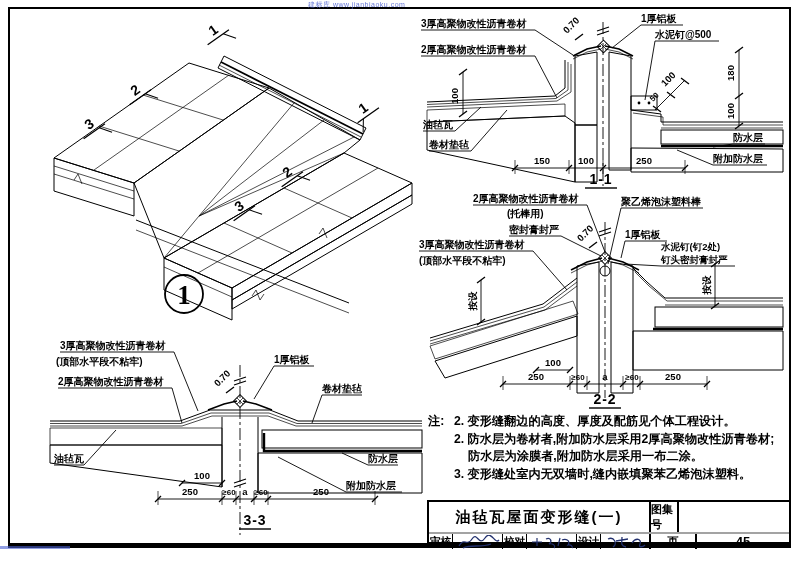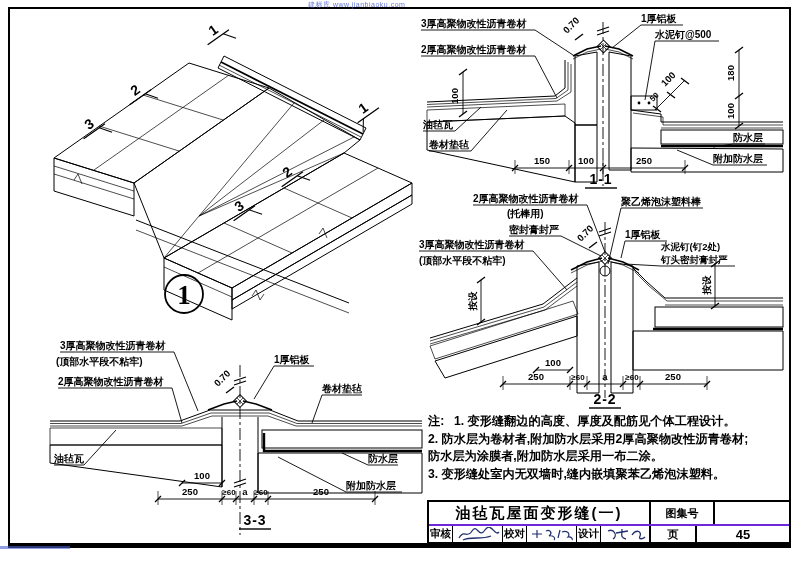--- a/index.html
+++ b/index.html
@@ -25,30 +25,30 @@
   .dl{stroke:#000;stroke-width:.9;fill:none;}
   .tick{stroke:#000;stroke-width:1.3;}
   #watermark{position:absolute;left:308px;top:0px;font:400 7px "Liberation Sans",sans-serif;
              color:#4a5fd0;opacity:.85;letter-spacing:.5px;}
   #watermark2{position:absolute;left:0;top:546px;width:70px;height:3px;background:#4a5fd0;opacity:.6;}
   
   #notes{position:absolute;left:428px;top:413px;width:368px;
          font:700 12.2px "Liberation Sans",sans-serif;line-height:17.5px;}
   #notes .row{display:flex;}
   #notes .pre{width:26px;flex:none;}
-  #notes .num{}
-  #notes .cont{}
+  #notes .num{margin-left:26px;}
+  #notes .cont{margin-left:40px;}
   
   #tblock{position:absolute;left:427px;top:500px;width:364px;height:44px;
           border:2px solid #000;box-sizing:border-box;display:flex;flex-direction:column;background:#fff;}
-  #tblock .r1{display:flex;flex:1;border-bottom:2px solid #6d28d9;}
+  #tblock .r1{display:flex;flex:1;border-bottom:2px solid #a3a3a3;}
   #tblock .r2{display:flex;height:16px;}
   #tblock .cell{display:flex;align-items:center;justify-content:center;box-sizing:border-box;}
   .c-title{flex:none;width:222px;border-right:2px solid #000;font:700 15px "Liberation Sans",sans-serif;letter-spacing:2px;}
-  .c-atlas-l{flex:none;width:64px;border-right:2px solid #000;font:600 11px "Liberation Sans",sans-serif;}
+  .c-atlas-l{flex:none;width:28px;border-right:2px solid #000;font:600 11px "Liberation Sans",sans-serif;}
   .c-atlas-v{flex:1;font:700 13px "Liberation Sans",sans-serif;}
   .c-sm{flex:none;font:600 10.5px "Liberation Sans",sans-serif;}
   .w24{width:24px;border-right:1px solid #000;}
   .w50{width:50px;border-right:1px solid #000;}
   .w50e{width:50px;border-right:2px solid #000;}
   .c-page-l{flex:none;width:46px;border-right:2px solid #000;font:600 11px "Liberation Sans",sans-serif;}
   .c-page-v{flex:1;font:700 13px "Liberation Sans",sans-serif;border-radius:7px;}
 </style>
 </head>
 <body>
@@ -406,21 +406,21 @@
     </g>
     <g>
       <text x="225" y="190" text-anchor="middle" class="stitle">3-3</text>
       <line x1="209" y1="194" x2="241" y2="194" stroke="#000" stroke-width="1.4"></line>
     </g>
   </svg>
 
   <div id="notes">
     <div class="row">
       <span class="pre">注:</span>
-      <span>1. 变形缝翻边的高度、厚度及配筋见个体工程设计。</span>
+      <span>2. 变形缝翻边的高度、厚度及配筋见个体工程设计。</span>
     </div>
     <div class="num">2. 防水层为卷材者,附加防水层采用2厚高聚物改性沥青卷材;</div>
     <div class="cont">防水层为涂膜者,附加防水层采用一布二涂。</div>
     <div class="num">3. 变形缝处室内无双墙时,缝内嵌填聚苯乙烯泡沫塑料。</div>
   </div>
 
   <div id="tblock">
     <div class="r1">
       <div class="cell c-title">油毡瓦屋面变形缝(一)</div>
       <div class="cell c-atlas-l">图集号</div>

